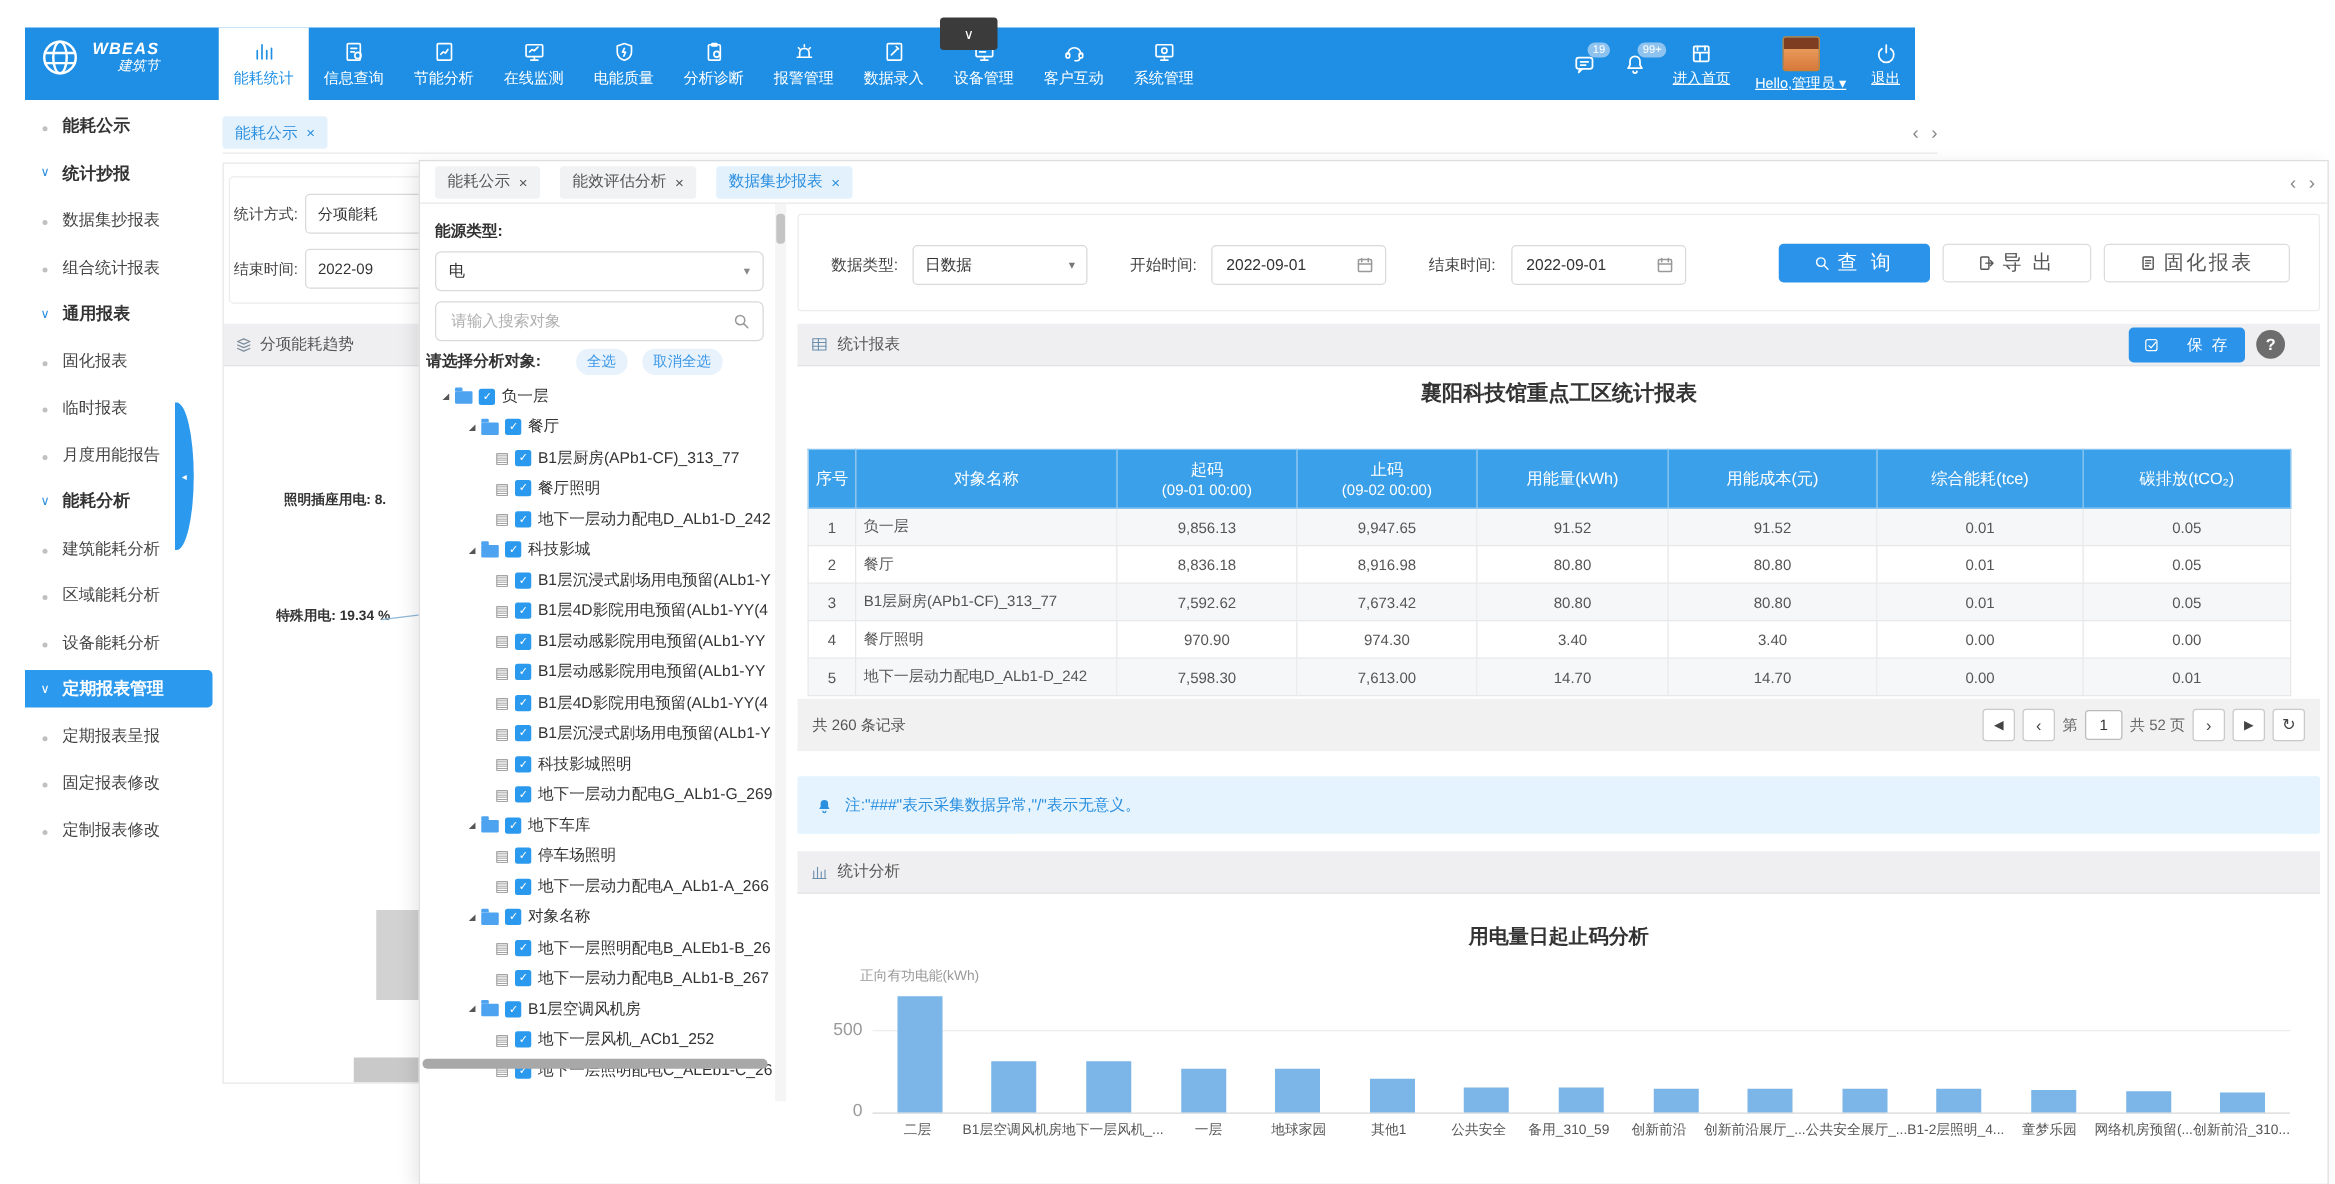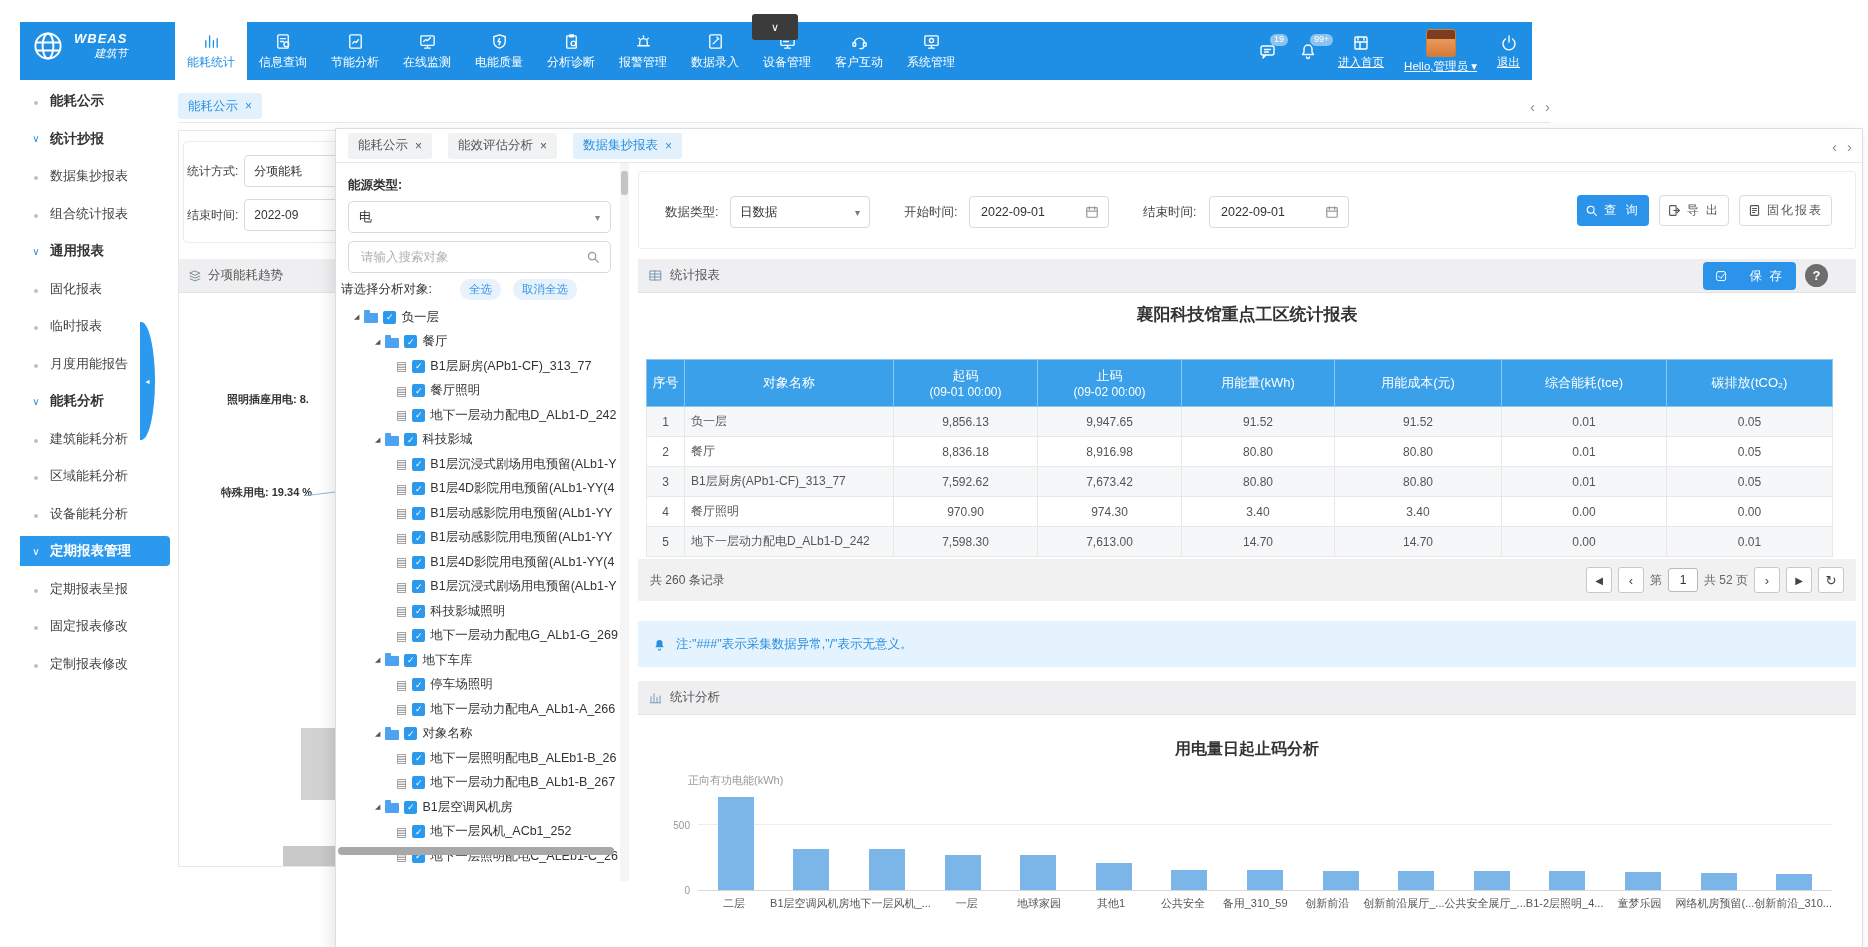--- a/index.html
+++ b/index.html
@@ -63,21 +63,21 @@
   
   .tree-panel{position:absolute;left:0;top:34px;width:284px;height:718px;overflow:hidden;}
   .tp-label{position:absolute;left:12px;top:14px;font-size:12.5px;font-weight:600;color:#333;}
   .tp-select{position:absolute;left:12px;top:38px;width:263px;height:32px;border:1px solid #d9d9d9;border-radius:5px;display:flex;align-items:center;padding:0 10px;box-sizing:border-box;font-size:13px;}
   .tp-select .caret{margin-left:auto;color:#888;font-size:10px;}
   .tp-search{position:absolute;left:12px;top:78px;width:263px;height:32px;border:1px solid #d9d9d9;border-radius:5px;display:flex;align-items:center;padding:0 10px;box-sizing:border-box;}
   .tp-search input{border:none;outline:none;flex:1;font-size:12.5px;color:#333;font-family:inherit;background:transparent;}
   .tp-search input::placeholder{color:#b0b0b0;}
   .tp-search svg{width:14px;height:14px;color:#999;}
   .tp-selrow{position:absolute;left:5px;top:116px;width:272px;display:flex;align-items:center;}
-  .tp-selrow .t{font-weight:400;font-size:12.5px;}
+  .tp-selrow .t{font-weight:700;font-size:12.5px;}
   .pill{background:#e7f2fc;color:#3a97e8;border-radius:10px;font-size:11.5px;padding:3px 9px;cursor:pointer;white-space:nowrap;}
   .pill.p1{margin-left:28px;}
   .pill.p2{margin-left:12px;}
   .tree-list{position:absolute;left:0;top:142px;width:100%;}
   .tree-row{height:24.5px;display:flex;align-items:center;gap:5px;white-space:nowrap;overflow:hidden;cursor:pointer;}
   .tri{font-size:7px;color:#555;flex:none;}
   .folder{width:14px;height:10px;background:#4da3f0;border-radius:1px;position:relative;flex:none;margin-top:2px;}
   .folder::before{content:"";position:absolute;left:0;top:-3px;width:6px;height:3px;background:#4da3f0;border-radius:1px 1px 0 0;}
   .leafic{font-size:12px;color:#8a8a8a;flex:none;line-height:1;}
   .cb{width:13px;height:13px;background:#2b99ee;border-radius:2px;color:#fff;font-size:9px;display:flex;align-items:center;justify-content:center;flex:none;}
@@ -87,21 +87,21 @@
   .v-thumb{position:absolute;left:285px;top:42px;width:7px;height:24px;background:#c4c4c4;border-radius:3px;}
   
   .main-col{position:absolute;left:302px;top:34px;width:1220px;height:783px;}
   .query-box{position:absolute;left:0;top:8px;width:1218px;height:78px;border:1px solid #ececec;border-radius:3px;box-sizing:border-box;}
   .q-label{position:absolute;top:33px;height:32px;line-height:32px;font-size:12.5px;color:#444;white-space:nowrap;}
   .q-field{position:absolute;top:33px;height:32px;border:1px solid #d9d9d9;border-radius:4px;display:flex;align-items:center;padding:0 9px;box-sizing:border-box;background:#fff;font-size:12.5px;}
   .q-field .caret{margin-left:auto;color:#777;font-size:10px;}
   .q-field input{border:none;outline:none;width:84px;font-size:12.5px;color:#333;font-family:inherit;}
   .q-field svg{width:14px;height:14px;color:#999;margin-left:auto;}
   .q-btns{position:absolute;right:26px;top:32px;display:flex;gap:10px;}
-  .btn{height:31px;display:flex;align-items:center;justify-content:flex-start;gap:6px;border-radius:4px;font-size:12px;cursor:pointer;padding:0 8px;white-space:nowrap;box-sizing:border-box;}
+  .btn{height:31px;display:flex;align-items:center;justify-content:flex-start;gap:6px;border-radius:4px;font-size:16px;cursor:pointer;padding:0 28px;white-space:nowrap;box-sizing:border-box;}
   .btn.blue{background:#2b93ea;color:#fff;letter-spacing:3px;}
   .btn.white{background:#fff;border:1px solid #dcdcdc;color:#555;letter-spacing:2px;}
   .btn svg{width:13px;height:13px;flex:none;}
   .gray-bar{position:absolute;left:0;width:1218px;height:34px;background:#efeff1;border-bottom:1px solid #e3e3e3;
     display:flex;align-items:center;gap:7px;padding-left:10px;box-sizing:border-box;color:#555;font-size:12.5px;}
   .gray-bar svg{width:15px;height:15px;color:#6a8faf;stroke-width:1.2;}
   .save-btn{position:absolute;right:60px;top:3px;height:28px;background:#2b93ea;color:#fff;border-radius:4px;display:flex;align-items:center;gap:22px;padding:0 12px;letter-spacing:2px;cursor:pointer;}
   .save-btn svg{width:13px;height:13px;color:#fff;}
   .help-circle{position:absolute;right:28px;top:5px;width:23px;height:23px;border-radius:50%;background:#6d6d6d;color:#fff;
     display:flex;align-items:center;justify-content:center;font-size:13px;font-weight:bold;cursor:pointer;}
@@ -120,21 +120,21 @@
   .pg-input{width:30px;height:24px;border:1px solid #bbb;border-radius:3px;text-align:center;font-size:12px;color:#333;font-family:inherit;box-sizing:border-box;}
   .pg-txt{font-size:12px;color:#666;white-space:nowrap;}
   
   .note-bar{position:absolute;left:0;top:458px;width:1218px;height:46px;background:#e4f3fd;border-radius:2px;display:flex;align-items:center;gap:9px;padding-left:14px;box-sizing:border-box;color:#2b8fe0;font-size:12.5px;}
   .note-bar svg{width:15px;height:15px;color:#2b8fe0;}
   
   .chart-title{position:absolute;left:0;top:576px;width:1218px;text-align:center;font-size:16px;font-weight:600;color:#333;}
   .ylab{position:absolute;left:50px;top:610px;font-size:11px;color:#999;}
   .plot{position:absolute;left:60px;top:630px;width:1134px;height:97px;border-bottom:1px solid #d8d8d8;}
   .gridline{position:absolute;left:0;right:0;bottom:65px;border-top:1px solid #ececec;}
-  .ytick{position:absolute;width:34px;text-align:right;font-size:10px;color:#999;}
+  .ytick{position:absolute;width:34px;text-align:right;font-size:14px;color:#999;}
   .bars{position:absolute;left:0;bottom:0;width:100%;height:100%;display:flex;}
   .bar-slot{flex:1;display:flex;align-items:flex-end;justify-content:center;}
   .bar{width:36px;background:#7cb5e8;}
   .cats{position:absolute;left:60px;top:733px;width:1134px;display:flex;}
   .cat{flex:1;text-align:center;font-size:11px;color:#555;white-space:nowrap;}
 </style>
 </head>
 <body>
 
 <div class="navbar">

